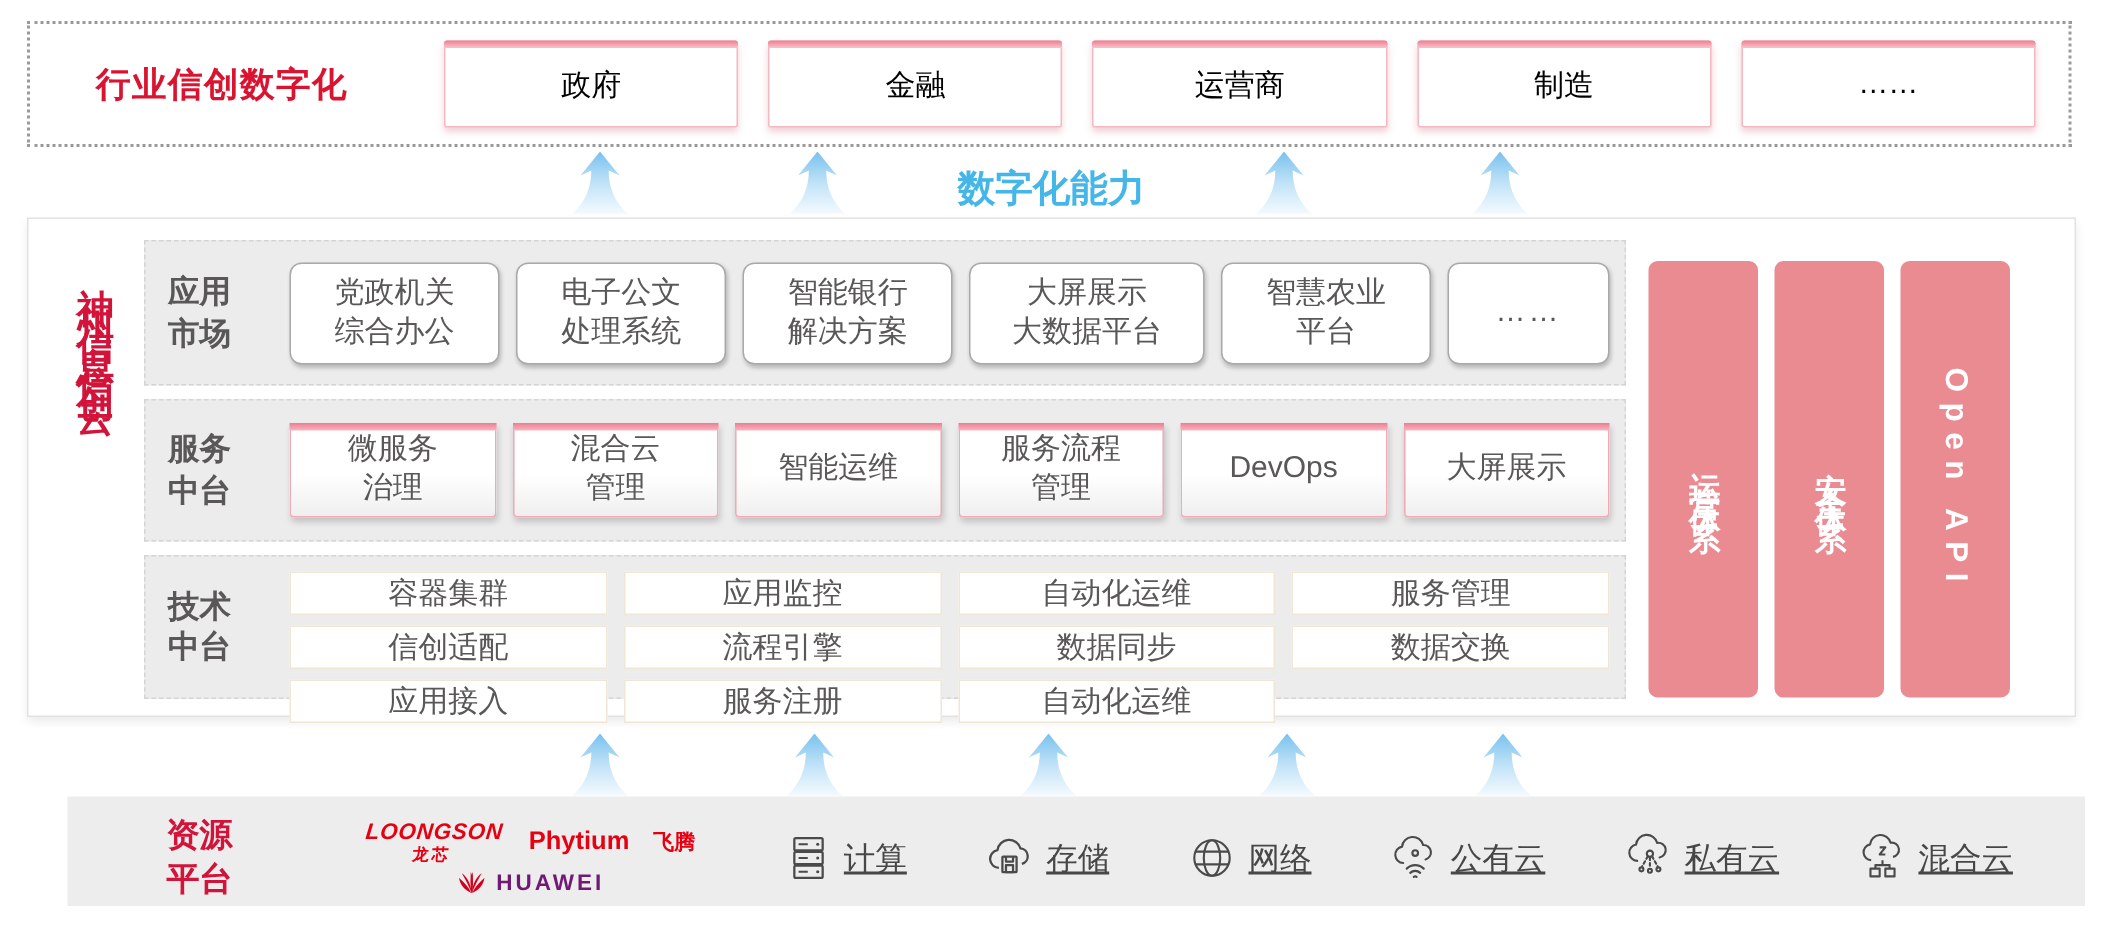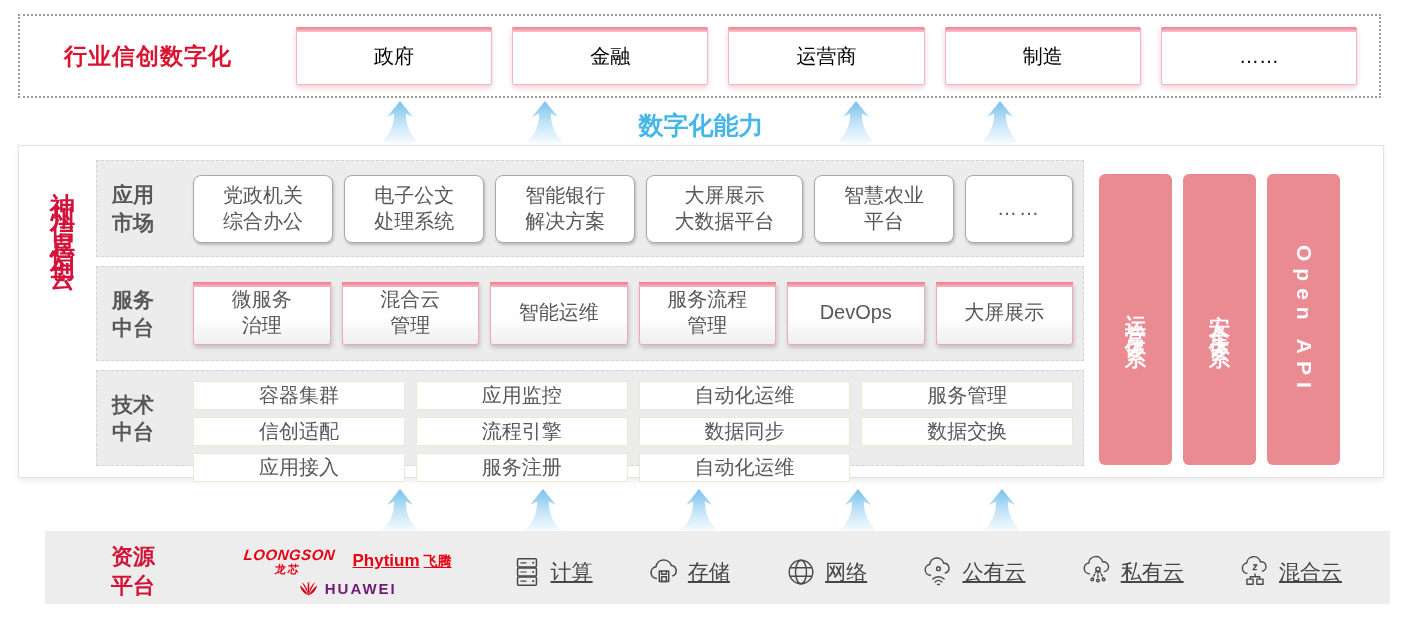--- a/index.html
+++ b/index.html
@@ -58,21 +58,21 @@
   
   .resource{position:absolute;left:45px;top:531px;width:1345px;height:81px;background:#ededed;
     display:flex;align-items:center;}
   .rtitle{margin-left:66px;font-size:22px;font-weight:bold;color:#d2143a;line-height:1.3;
     white-space:pre-line;flex:0 0 auto;}
   .vendors{margin-left:88px;flex:0 0 auto;display:flex;flex-direction:column;align-items:center;gap:2px;}
   .vrow{display:flex;align-items:flex-start;gap:18px;}
   .loongson{display:flex;flex-direction:column;align-items:center;color:#e60012;transform:skewX(-6deg);}
   .ls-name{font-size:15px;font-weight:900;font-style:italic;letter-spacing:.5px;}
   .ls-cn{font-size:11px;font-weight:bold;margin-top:-1px;letter-spacing:2px;}
-  .phytium{color:#e60012;font-weight:bold;margin-top:5px;display:flex;align-items:baseline;gap:4px;text-decoration:underline;}
+  .phytium{color:#e60012;font-weight:bold;margin-top:5px;display:flex;align-items:baseline;gap:16px;}
   .ph-name{font-size:17px;}.ph-cn{font-size:14px;}
   .huawei{display:flex;align-items:center;gap:6px;margin-top:1px;}
   .hw-name{font-size:15px;font-weight:bold;color:#701a75;letter-spacing:2px;}
   .ritems{flex:1;display:flex;justify-content:space-between;align-items:center;margin:0 48px 0 58px;}
   .ritem{display:flex;align-items:center;gap:7px;font-size:21px;color:#474747;text-decoration:underline;}
   .ricon{width:34px;height:34px;flex:0 0 auto;}
 
   .strip{position:absolute;left:45px;top:620px;width:1345px;height:11px;background:#e0e0e0;}
 </style>
 </head>

